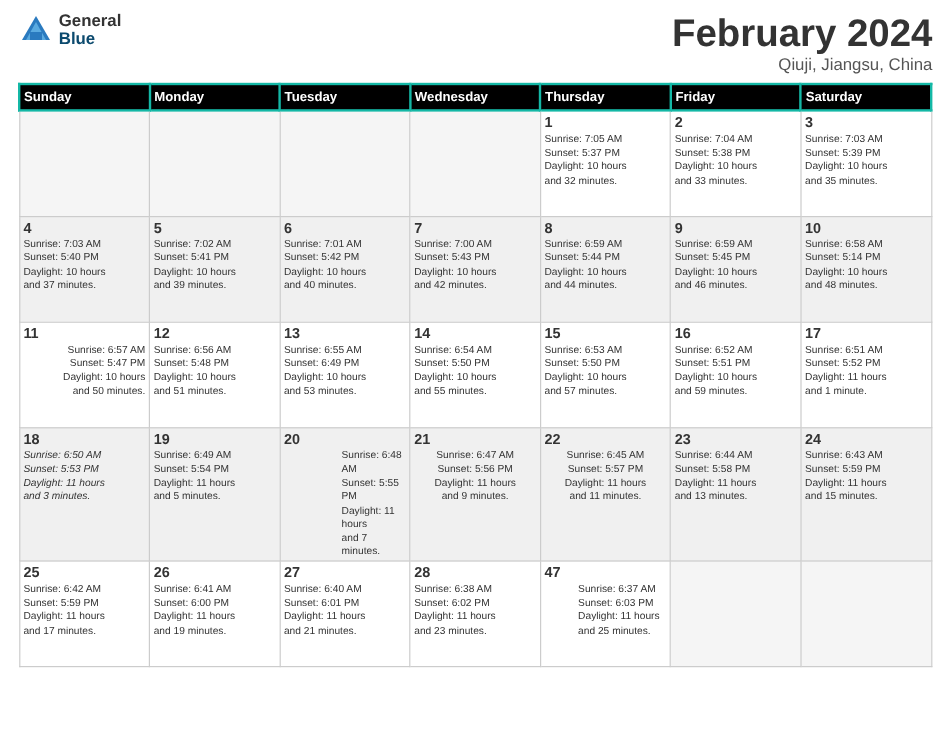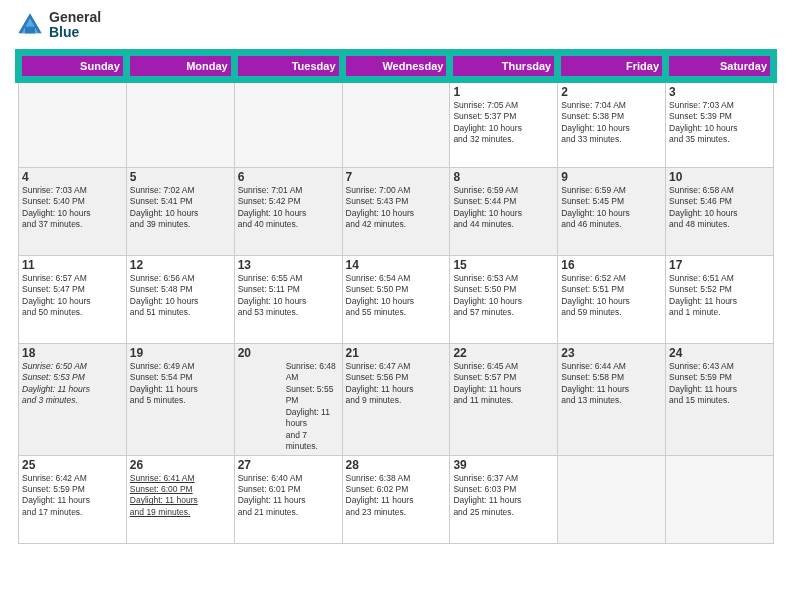--- a/index.html
+++ b/index.html
@@ -57,27 +57,27 @@
     .location {
       font-size: 14px;
       color: #555;
     }
     .calendar {
       width: 100%;
       border-collapse: collapse;
       table-layout: fixed;
     }
     .calendar th {
-      background: #a21caf;
+      background: #000000;
       color: #fff;
       font-size: 11px;
       font-weight: bold;
       padding: 4px 3px;
-      text-align: right;
-      border: 7px solid #14b8a6;
+      text-align: left;
+      border: 2px solid #14b8a6;
     }
     .calendar td {
       border: 1px solid #ccc;
       vertical-align: top;
       padding: 2px 3px;
       height: 88px;
       font-size: 9px;
       color: #333;
       background: #fff;
     }
@@ -109,20 +109,24 @@
       <svg class="logo-icon" viewBox="0 0 36 36">
         <polygon points="18,4 32,28 4,28" fill="#2a7abf"></polygon>
         <polygon points="18,10 28,28 8,28" fill="#5aaae0"></polygon>
         <rect x="12" y="20" width="12" height="8" fill="#2a7abf"></rect>
       </svg>
       <div class="logo-text">
         <span class="logo-general">General</span>
         <span class="logo-blue">Blue</span>
       </div>
     </div>
+    <div class="title-block">
+      <div class="month-title">February 2024</div>
+      <div class="location">Qiuji, Jiangsu, China</div>
+    </div>
   </div>
 
   <table class="calendar">
     <thead>
       <tr>
       <th>Sunday</th>
           <th>Monday</th>
           <th>Tuesday</th>
           <th>Wednesday</th>
           <th>Thursday</th>
@@ -197,44 +201,44 @@
           <td>
             <span class="day-num">9</span>
             <div class="day-info" style="white-space: pre-line;">Sunrise: 6:59 AM
 Sunset: 5:45 PM
 Daylight: 10 hours
 and 46 minutes.</div>
           </td>
           <td>
             <span class="day-num">10</span>
             <div class="day-info" style="white-space: pre-line;">Sunrise: 6:58 AM
-Sunset: 5:46 PM
+Sunset: 5:14 PM
 Daylight: 10 hours
 and 48 minutes.</div>
           </td>
         </tr>
         <tr>
           <td>
             <span class="day-num">11</span>
-            <div class="day-info" style="white-space: pre-line;">Sunrise: 6:57 AM
+            <div class="day-info" style="white-space: pre-line; text-align: right;">Sunrise: 6:57 AM
 Sunset: 5:47 PM
 Daylight: 10 hours
 and 50 minutes.</div>
           </td>
           <td>
             <span class="day-num">12</span>
             <div class="day-info" style="white-space: pre-line;">Sunrise: 6:56 AM
 Sunset: 5:48 PM
 Daylight: 10 hours
 and 51 minutes.</div>
           </td>
           <td>
             <span class="day-num">13</span>
             <div class="day-info" style="white-space: pre-line;">Sunrise: 6:55 AM
-Sunset: 5:11 PM
+Sunset: 6:49 PM
 Daylight: 10 hours
 and 53 minutes.</div>
           </td>
           <td>
             <span class="day-num">14</span>
             <div class="day-info" style="white-space: pre-line;">Sunrise: 6:54 AM
 Sunset: 5:50 PM
 Daylight: 10 hours
 and 55 minutes.</div>
           </td>
@@ -277,28 +281,28 @@
           </td>
           <td>
             <span class="day-num">20</span>
             <div class="day-info" style="white-space: pre-line; margin-left: 48px;">Sunrise: 6:48 AM
 Sunset: 5:55 PM
 Daylight: 11 hours
 and 7 minutes.</div>
           </td>
           <td>
             <span class="day-num">21</span>
-            <div class="day-info" style="white-space: pre-line;">Sunrise: 6:47 AM
+            <div class="day-info" style="white-space: pre-line; text-align: center;">Sunrise: 6:47 AM
 Sunset: 5:56 PM
 Daylight: 11 hours
 and 9 minutes.</div>
           </td>
           <td>
             <span class="day-num">22</span>
-            <div class="day-info" style="white-space: pre-line;">Sunrise: 6:45 AM
+            <div class="day-info" style="white-space: pre-line; text-align: center;">Sunrise: 6:45 AM
 Sunset: 5:57 PM
 Daylight: 11 hours
 and 11 minutes.</div>
           </td>
           <td>
             <span class="day-num">23</span>
             <div class="day-info" style="white-space: pre-line;">Sunrise: 6:44 AM
 Sunset: 5:58 PM
 Daylight: 11 hours
 and 13 minutes.</div>
@@ -314,42 +318,42 @@
         <tr>
           <td>
             <span class="day-num">25</span>
             <div class="day-info" style="white-space: pre-line;">Sunrise: 6:42 AM
 Sunset: 5:59 PM
 Daylight: 11 hours
 and 17 minutes.</div>
           </td>
           <td>
             <span class="day-num">26</span>
-            <div class="day-info" style="white-space: pre-line; text-decoration: underline;">Sunrise: 6:41 AM
+            <div class="day-info" style="white-space: pre-line;">Sunrise: 6:41 AM
 Sunset: 6:00 PM
 Daylight: 11 hours
 and 19 minutes.</div>
           </td>
           <td>
             <span class="day-num">27</span>
             <div class="day-info" style="white-space: pre-line;">Sunrise: 6:40 AM
 Sunset: 6:01 PM
 Daylight: 11 hours
 and 21 minutes.</div>
           </td>
           <td>
             <span class="day-num">28</span>
             <div class="day-info" style="white-space: pre-line;">Sunrise: 6:38 AM
 Sunset: 6:02 PM
 Daylight: 11 hours
 and 23 minutes.</div>
           </td>
           <td>
-            <span class="day-num">39</span>
-            <div class="day-info" style="white-space: pre-line;">Sunrise: 6:37 AM
+            <span class="day-num">47</span>
+            <div class="day-info" style="white-space: pre-line; margin-left: 28px;">Sunrise: 6:37 AM
 Sunset: 6:03 PM
 Daylight: 11 hours
 and 25 minutes.</div>
           </td>
           <td class="empty"></td>
           <td class="empty"></td>
         </tr>
       </tbody>
   </table>
 </div>

